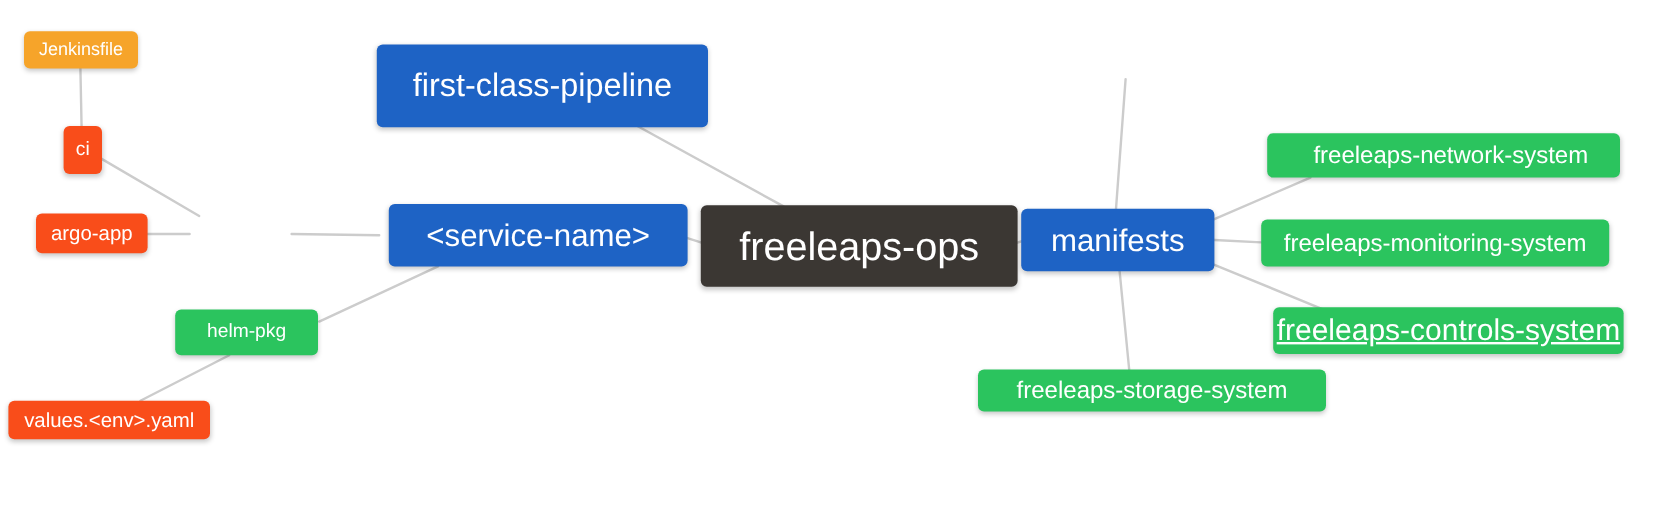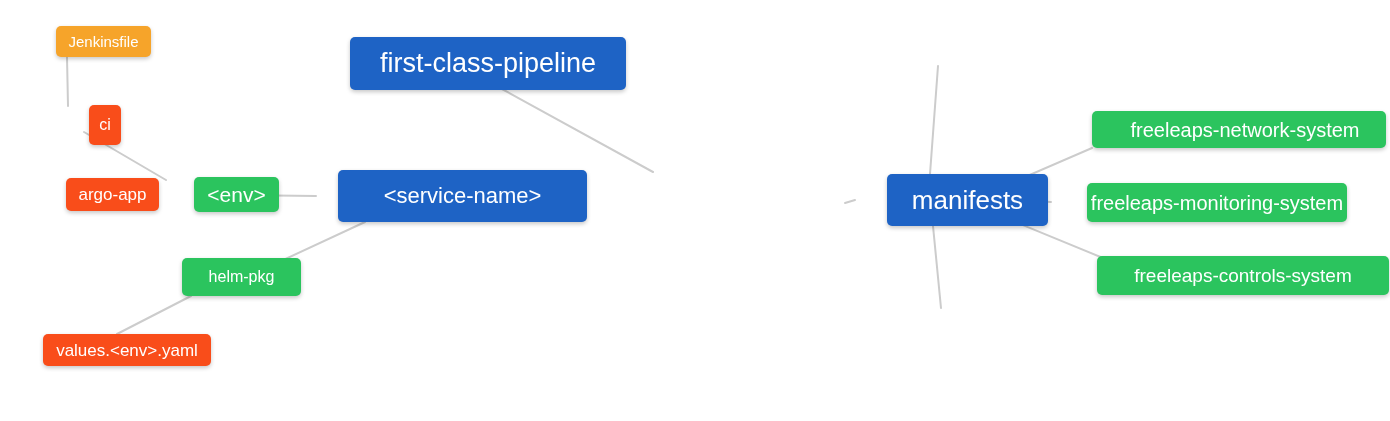--- a/index.html
+++ b/index.html
@@ -29,21 +29,20 @@
     align-items: center;
     justify-content: center;
     color: #ffffff;
     border-radius: 5px;
     box-sizing: border-box;
     box-shadow: 0 2px 4px rgba(0,0,0,0.22);
     white-space: nowrap;
     cursor: pointer;
     line-height: 1;
     user-select: none;
-    margin-left: 36px;
   }
 </style>
 </head>
 <body>
 
 <div id="mindmap">
   <svg id="edges-svg" viewBox="0 0 1390 421" xmlns="http://www.w3.org/2000/svg">
       <line x1="67" y1="57" x2="68" y2="106" stroke="#cccccc" stroke-width="2" stroke-linecap="round"></line>
       <line x1="84" y1="132" x2="166" y2="180" stroke="#cccccc" stroke-width="2" stroke-linecap="round"></line>
       <line x1="123" y1="195" x2="158" y2="195" stroke="#cccccc" stroke-width="2" stroke-linecap="round"></line>
@@ -56,22 +55,23 @@
       <line x1="930" y1="174" x2="938" y2="66" stroke="#cccccc" stroke-width="2" stroke-linecap="round"></line>
       <line x1="1011" y1="183" x2="1092" y2="148" stroke="#cccccc" stroke-width="2" stroke-linecap="round"></line>
       <line x1="1012" y1="200" x2="1051" y2="202" stroke="#cccccc" stroke-width="2" stroke-linecap="round"></line>
       <line x1="1008" y1="219" x2="1103" y2="258" stroke="#cccccc" stroke-width="2" stroke-linecap="round"></line>
       <line x1="933" y1="226" x2="941" y2="308" stroke="#cccccc" stroke-width="2" stroke-linecap="round"></line>
     </svg>
 
 <div class="node" style="left: 20px; top: 26px; width: 95px; height: 31px; font-size: 15px; background: rgb(246, 164, 42);">Jenkinsfile</div>
     <div class="node" style="left: 53px; top: 105px; width: 32px; height: 40px; font-size: 16px; background: rgb(249, 77, 26);">ci</div>
     <div class="node" style="left: 30px; top: 178px; width: 93px; height: 33px; font-size: 17px; background: rgb(249, 77, 26);">argo-app</div>
-    <div class="node" style="left: 158px; top: 177px; width: 85px; height: 35px; font-size: 21px; background: rgb(43, 196, 94);">&lt;env&gt;</div>
     <div class="node" style="left: 146px; top: 258px; width: 119px; height: 38px; font-size: 16px; background: rgb(43, 196, 94);">helm-pkg</div>
     <div class="node" style="left: 7px; top: 334px; width: 168px; height: 32px; font-size: 17px; background: rgb(249, 77, 26);">values.&lt;env&gt;.yaml</div>
-    <div class="node" style="left: 314px; top: 37px; width: 276px; height: 53px; font-size: 27px; background: rgb(30, 99, 197);">first-class-pipeline</div>
-    <div class="node" style="left: 302px; top: 170px; width: 249px; height: 52px; font-size: 22px; background: rgb(30, 99, 197);">&lt;service-name&gt;</div>
+    <div class="node" style="left: 314px; top: 37px; width: 276px; height: 69px; font-size: 27px; background: rgb(30, 99, 197);">first-class-pipeline</div>
+    <div class="node" style="left: 324px; top: 170px; width: 249px; height: 52px; font-size: 26px; background: rgb(30, 99, 197);">&lt;service-name&gt;</div>
+    <div class="node" style="left: 584px; top: 171px; width: 264px; height: 68px; font-size: 33px; background: rgb(59, 55, 51);">freeleaps-ops</div>
     <div class="node" style="left: 851px; top: 174px; width: 161px; height: 52px; font-size: 26px; background: rgb(30, 99, 197); text-align: right;">manifests</div>
     <div class="node" style="left: 1056px; top: 111px; width: 294px; height: 37px; font-size: 20px; background: rgb(43, 196, 94); padding-left: 12px;">freeleaps-network-system</div>
-    <div class="node" style="left: 1051px; top: 183px; width: 260px; height: 39px; font-size: 20px; background: rgb(43, 196, 94);">freeleaps-monitoring-system</div>
-    <div class="node" style="left: 1061px; top: 256px; width: 292px; height: 39px; font-size: 19px; background: rgb(43, 196, 94);">freeleaps-controls-system</div>
+    <div class="node" style="left: 1051px; top: 183px; width: 290px; height: 39px; font-size: 20px; background: rgb(43, 196, 94);">freeleaps-monitoring-system</div>
+    <div class="node" style="left: 1061px; top: 256px; width: 292px; height: 39px; font-size: 25px; background: rgb(43, 196, 94); text-decoration: underline;">freeleaps-controls-system</div>
+    <div class="node" style="left: 815px; top: 308px; width: 290px; height: 35px; font-size: 20px; background: rgb(43, 196, 94);">freeleaps-storage-system</div>
   </div>
 
 </body></html>

